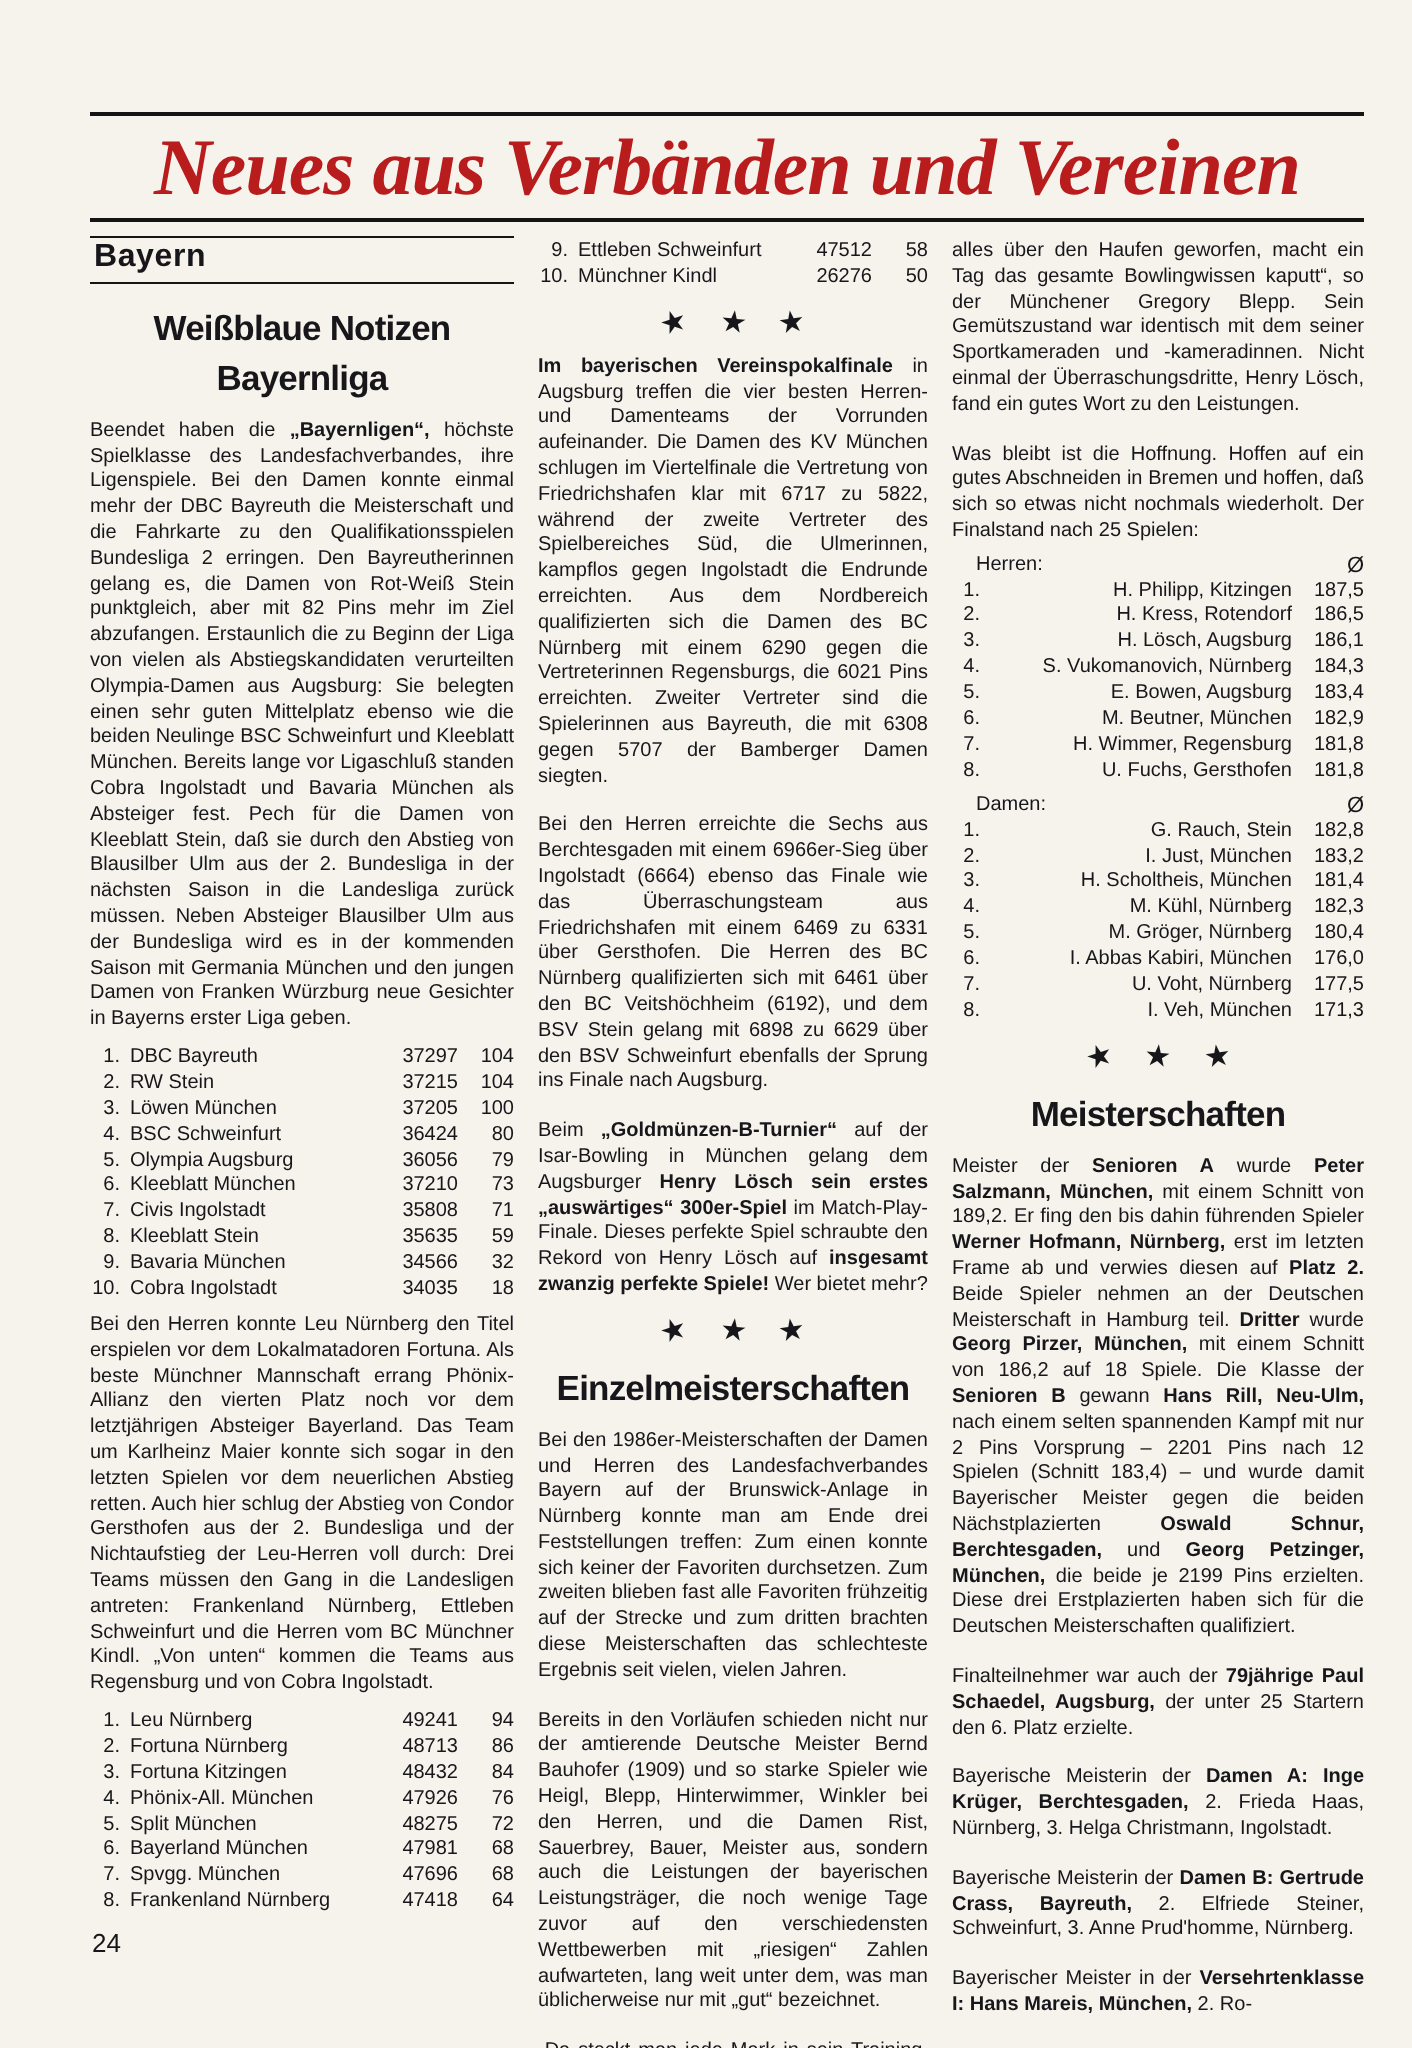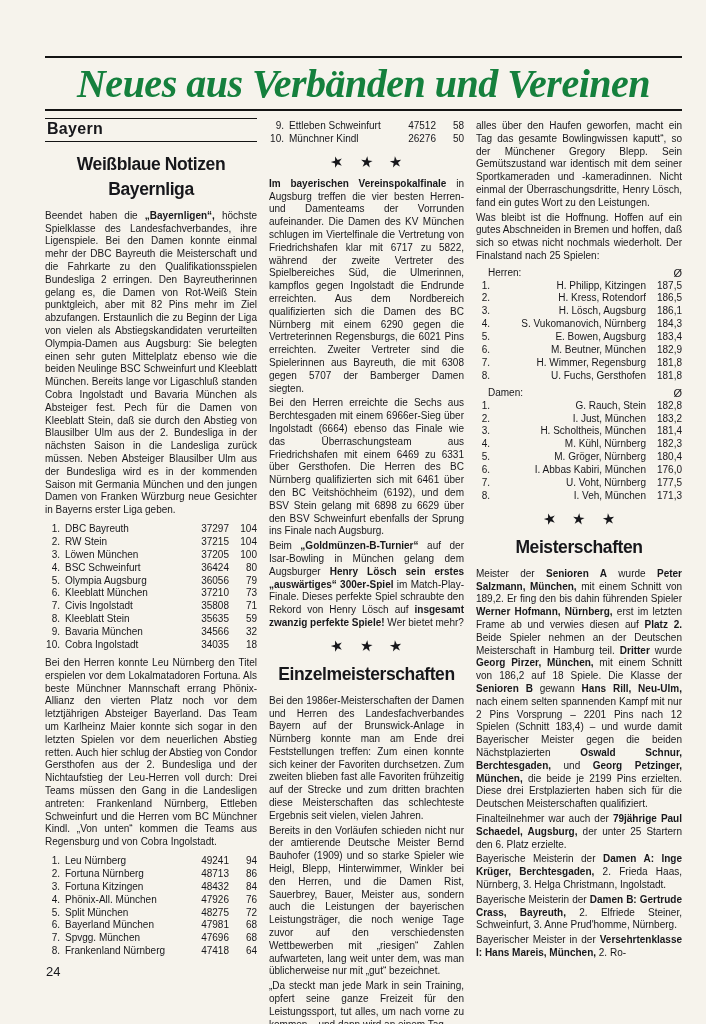--- a/index.html
+++ b/index.html
@@ -9,32 +9,32 @@
     position:relative; width:706px; height:1024px; margin:0 auto;
     background:var(--paper,#f6f3ec); color:var(--ink,#17171b);
     overflow:hidden;
   }
   .content { padding:56px 24px 0 45px; }
   .rule-full { height:2px; background:#141414; }
   .rule-title-top { height:2px; background:#141414; margin-bottom:2px; }
   .main-title {
     font-family:"Liberation Serif", serif; font-style:italic; font-weight:bold;
     font-size:40px; line-height:46px; text-align:center; white-space:nowrap;
-    letter-spacing:-0.5px; padding:1px 0 2px 0; color:#15803d;
+    letter-spacing:-0.5px; padding:1px 0 2px 0; color:#b91c1c;
   }
   .columns { display:flex; gap:12px; margin-top:7px; }
   .col { font-size:10px; line-height:12.8px; text-align:justify; hyphens:auto; -webkit-hyphens:auto; }
   .col-left { width:212px; }
   .col-mid { width:195px; }
   .col-right { width:206px; }
   .region-block { border-top:1.5px solid #141414; border-bottom:1.5px solid #141414; padding:4px 0 5px 2px; margin-bottom:10px; }
   .region-name { font-size:16px; font-weight:bold; letter-spacing:0.3px; }
   .col-heading { font-size:17.5px; line-height:25px; font-weight:bold; text-align:center; letter-spacing:-0.4px; margin:6px 0 8px 0; hyphens:none; }
   .col p { margin:0; }
-  .col p + p { margin-top:2px; }
+  .col p + p { margin-top:12px; }
   b { font-weight:bold; }
   .stable { margin:6px 0 5px 0; }
   .trow { display:flex; line-height:12.9px; }
   .trank { width:20px; text-align:right; padding-right:5px; flex:none; }
   .tteam { flex:1; text-align:left; white-space:nowrap; overflow:hidden; }
   .tpins { width:44px; text-align:right; flex:none; }
   .tpts  { width:28px; text-align:right; flex:none; }
   .stars { display:flex; justify-content:center; gap:16px; font-size:15px; line-height:15px; margin:8px 0 9px 0; }
   .star-1 { transform:rotate(-18deg); display:inline-block; }
   .star-2 { transform:rotate(6deg); display:inline-block; }

